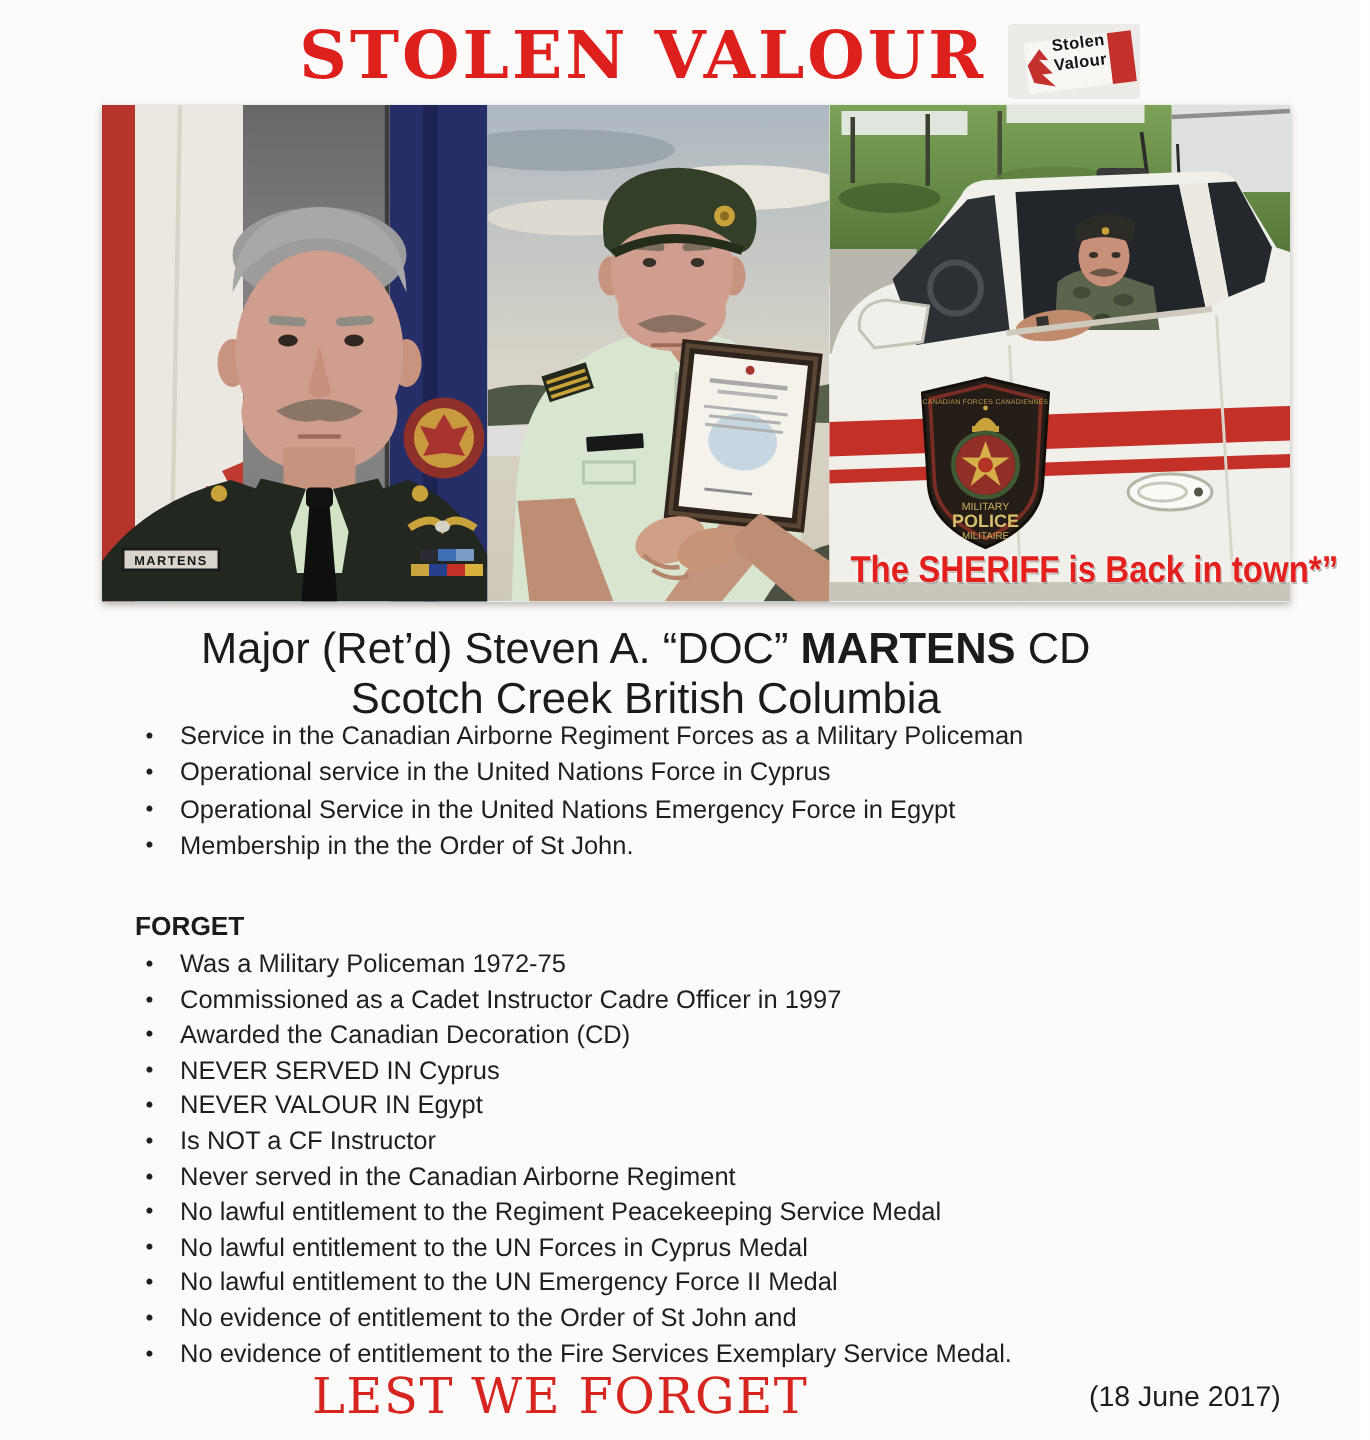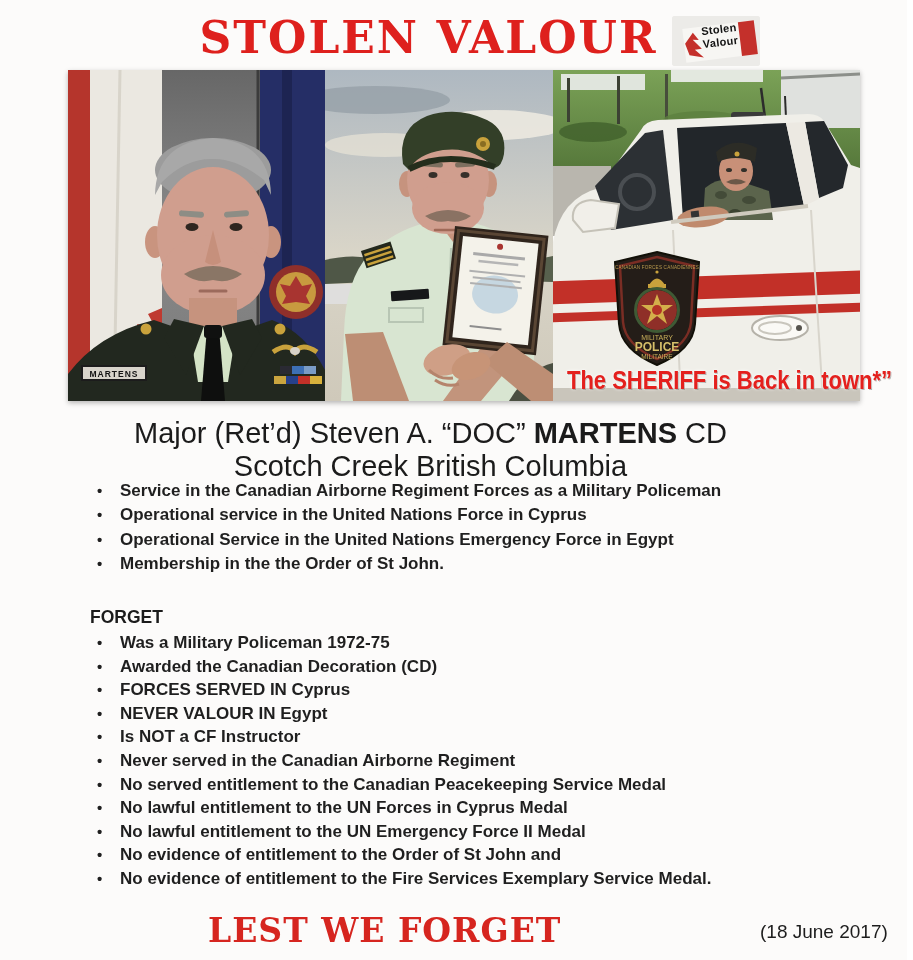--- a/index.html
+++ b/index.html
@@ -45,35 +45,35 @@
   .subject-title .emph{font-weight:bold;}
   
   .section{position:absolute;left:90px;width:740px;color:#1d1d1d;}
   #claims-section{top:482px;}
   #reality-section{top:607px;}
   .section-heading{
     font-size:17.5px;font-weight:bold;margin:0 0 6px 0;color:#1b1b1b;
   }
   ul.bullets{margin:0;padding:0;list-style:none;}
   ul.bullets li{
-    position:relative;padding-left:30px;font-size:17px;font-weight:bold;
+    position:relative;padding-left:30px;font-size:17px;font-weight:normal;
     line-height:18px;margin-bottom:6.4px;color:#1f1f1f;
   }
   #reality-section ul.bullets li{margin-bottom:5.6px;}
   ul.bullets li::before{
     content:"\2022";position:absolute;left:7px;top:0;font-size:15px;color:#1f1f1f;
   }
   
   .footer-slogan{
     position:absolute;left:208px;top:911px;margin:0;
-    font-family:"DejaVu Serif", serif;font-weight:bold;font-size:33px;
+    font-family:"DejaVu Serif", serif;font-weight:normal;font-size:33px;
     letter-spacing:1px;color:#d6251f;
   }
   .footer-date{
-    position:absolute;left:760px;top:921px;font-size:19px;color:#1d1d1d;
+    position:absolute;left:726px;top:921px;font-size:19px;color:#1d1d1d;
   }
 </style>
 </head>
 <body>
 
 <div id="poster">
 
   <h1 class="main-title">STOLEN VALOUR</h1>
 
   <div class="logo">
@@ -330,26 +330,27 @@
         <li><span>Operational Service in the United Nations Emergency Force in Egypt</span></li>
         <li><span>Membership in the the Order of St John.</span></li>
       </ul>
   </div>
 
   <div class="section" id="reality-section">
     <h2 class="section-heading">FORGET</h2>
     <ul class="bullets">
 
     <li><span>Was a Military Policeman 1972-75</span></li>
+        <li><span>Commissioned as a Cadet Instructor Cadre Officer in 1997</span></li>
         <li><span>Awarded the Canadian Decoration (CD)</span></li>
-        <li><span>FORCES SERVED IN Cyprus</span></li>
+        <li><span>NEVER SERVED IN Cyprus</span></li>
         <li><span>NEVER VALOUR IN Egypt</span></li>
         <li><span>Is NOT a CF Instructor</span></li>
         <li><span>Never served in the Canadian Airborne Regiment</span></li>
-        <li><span>No served entitlement to the Canadian Peacekeeping Service Medal</span></li>
+        <li><span>No lawful entitlement to the Regiment Peacekeeping Service Medal</span></li>
         <li><span>No lawful entitlement to the UN Forces in Cyprus Medal</span></li>
         <li><span>No lawful entitlement to the UN Emergency Force II Medal</span></li>
         <li><span>No evidence of entitlement to the Order of St John and</span></li>
         <li><span>No evidence of entitlement to the Fire Services Exemplary Service Medal.</span></li>
       </ul>
   </div>
 
   <h2 class="footer-slogan">LEST WE FORGET</h2>
   <div class="footer-date">(18 June 2017)</div>
 

